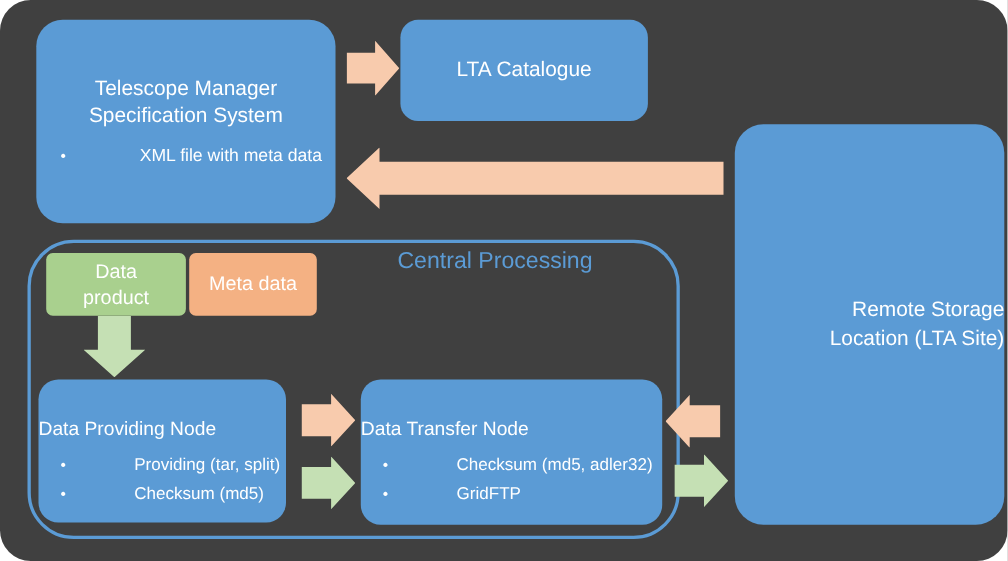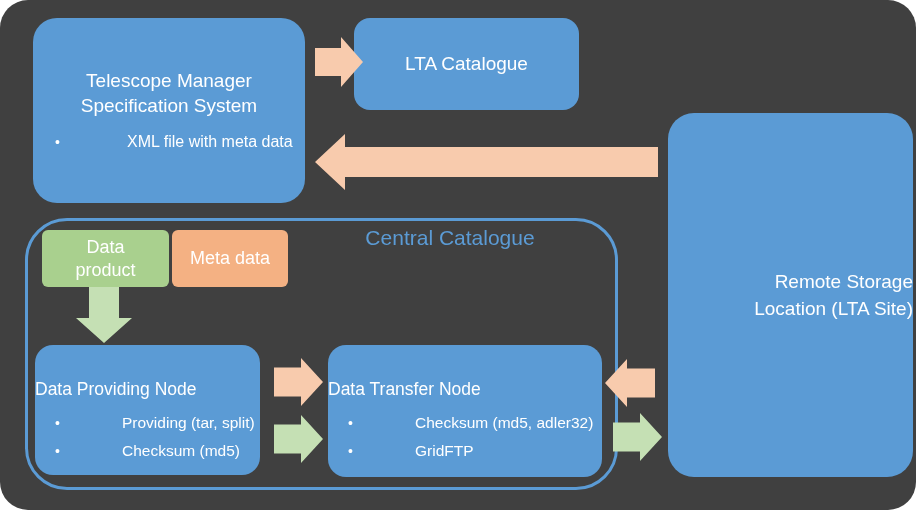--- a/index.html
+++ b/index.html
@@ -12,21 +12,21 @@
   }
   *{box-sizing:border-box;margin:0;padding:0;}
   html,body{background:#fff;}
   body{font-family:"Liberation Sans", sans-serif;}
   .stage{position:relative;width:916px;height:510px;background:#404040;overflow:hidden;border-radius:28px;}
 
   
   .bluebox{position:absolute;background:var(--blue);color:var(--white);}
   .telescope{left:33px;top:18px;width:272px;height:185px;border-radius:24px;padding-top:50px;}
   .telescope .title{font-size:19px;line-height:25px;text-align:center;}
-  .lta{left:354px;top:18px;width:225px;height:92px;border-radius:16px;
+  .lta{left:364px;top:18px;width:225px;height:92px;border-radius:16px;
        display:flex;align-items:center;justify-content:center;font-size:19px;}
   .remote{left:668px;top:113px;width:245px;height:364px;border-radius:26px;
        display:flex;flex-direction:column;align-items:flex-end;justify-content:center;
        font-size:19px;line-height:27px;text-align:center;}
   .node{border-radius:18px;}
   .dpn{left:35px;top:345px;width:225px;height:130px;}
   .dtn{left:328px;top:345px;width:274px;height:132px;}
   .node .title{padding-top:32px;font-size:17.5px;line-height:24px;text-align:left;}
 
   
@@ -90,21 +90,21 @@
   <div class="bluebox lta">
     <span>LTA Catalogue</span>
   </div>
 
   <div class="bluebox remote">
     <div>Remote Storage</div>
     <div>Location (LTA Site)</div>
   </div>
 
   <div class="central"></div>
-  <div class="central-title">Central Catalogue</div>
+  <div class="central-title">Central Processing</div>
 
   <div class="chip chip-product">
     <div>Data</div>
     <div>product</div>
   </div>
 
   <div class="chip chip-meta">
     <div>Meta data</div>
   </div>
 

